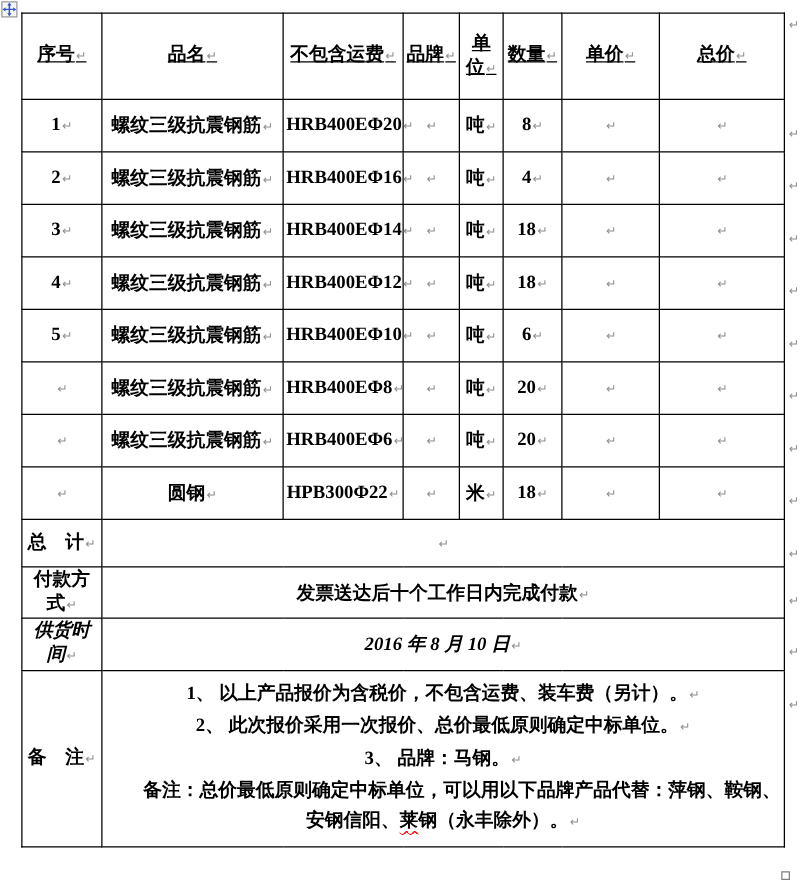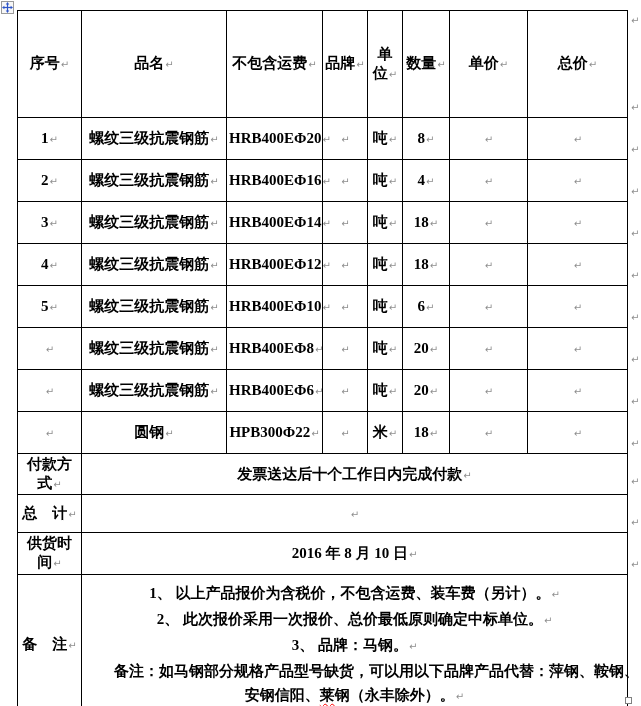--- a/index.html
+++ b/index.html
@@ -54,21 +54,21 @@
         <col style="width: 64px;">
         <col style="width: 145px;">
         <col style="width: 96px;">
         <col style="width: 45px;">
         <col style="width: 35px;">
         <col style="width: 47px;">
         <col style="width: 78px;">
         <col style="width: 100px;">
       </colgroup>
     <thead>
-        <tr style="height: 107px;">
+        <tr style="height: 69px; text-decoration: underline;">
           <th class="label-cell"><span>序号</span><span class="pmark">↵</span></th>
           <th class="label-cell"><span>品名</span><span class="pmark">↵</span></th>
           <th class="label-cell"><span>不包含运费</span><span class="pmark">↵</span></th>
           <th class="label-cell"><span>品牌</span><span class="pmark">↵</span></th>
           <th class="label-cell"><span>单
 位</span><span class="pmark">↵</span></th>
           <th class="label-cell"><span>数量</span><span class="pmark">↵</span></th>
           <th class="label-cell"><span>单价</span><span class="pmark">↵</span></th>
           <th class="label-cell"><span>总价</span><span class="pmark">↵</span></th>
         </tr>
@@ -147,41 +147,41 @@
         <tr style="height: 42px;">
           <td class="cell-no"><span class="pmark">↵</span></td>
           <td><span>圆钢</span><span class="pmark">↵</span></td>
           <td class="cell-spec"><span>HPB300Φ22</span><span class="pmark">↵</span></td>
           <td><span class="pmark">↵</span></td>
           <td><span>米</span><span class="pmark">↵</span></td>
           <td class="cell-qty"><span>18</span><span class="pmark">↵</span></td>
           <td class="mark-left"><span class="pmark">↵</span></td>
           <td><span class="pmark">↵</span></td>
         </tr>
+        <tr style="height: 38px;">
+          <th class="label-cell"><span>总　计</span><span class="pmark">↵</span></th>
+          <td colspan="7" class="content-cell"><span class="pmark">↵</span></td>
+        </tr>
         <tr style="height: 41px;">
           <th class="label-cell"><span>付款方
 式</span><span class="pmark">↵</span></th>
           <td colspan="7" class="content-cell"><span>发票送达后十个工作日内完成付款</span><span class="pmark">↵</span></td>
         </tr>
-        <tr style="height: 38px;">
-          <th class="label-cell"><span>总　计</span><span class="pmark">↵</span></th>
-          <td colspan="7" class="content-cell"><span class="pmark">↵</span></td>
-        </tr>
-        <tr style="height: 42px;">
+        <tr style="height: 42px; font-style: italic;">
           <th class="label-cell"><span>供货时
 间</span><span class="pmark">↵</span></th>
           <td colspan="7" class="content-cell"><span>2016 年 8 月 10 日</span><span class="pmark">↵</span></td>
         </tr>
         <tr style="height: 141px;">
           <th class="label-cell"><span>备　注</span><span class="pmark">↵</span></th>
           <td colspan="7" class="remark-cell">
             <div class="remark-line">1、 以上产品报价为含税价，不包含运费、装车费（另计）。<span class="pmark">↵</span></div>
             <div class="remark-line">2、 此次报价采用一次报价、总价最低原则确定中标单位。<span class="pmark">↵</span></div>
             <div class="remark-line">3、 品牌：马钢。<span class="pmark">↵</span></div>
-            <div class="remark-line remark-indent">备注：如马钢部分规格产品型号缺货，可以用以下品牌产品代替：萍钢、鞍钢、</div>
+            <div class="remark-line remark-indent">备注：总价最低原则确定中标单位，可以用以下品牌产品代替：萍钢、鞍钢、</div>
             <div class="remark-line">安钢信阳、<span class="wavy">莱</span>钢（永丰除外）。<span class="pmark">↵</span></div>
           </td>
         </tr>
       </tbody>
   </table>
 
   <div class="resize-handle" style="left: 625px; top: 697px;"></div>
   <div id="rowmarks">
       <span class="row-end-mark" style="left: 631px; top: 14.5px;">↵</span>
       <span class="row-end-mark" style="left: 631px; top: 101.5px;">↵</span>

